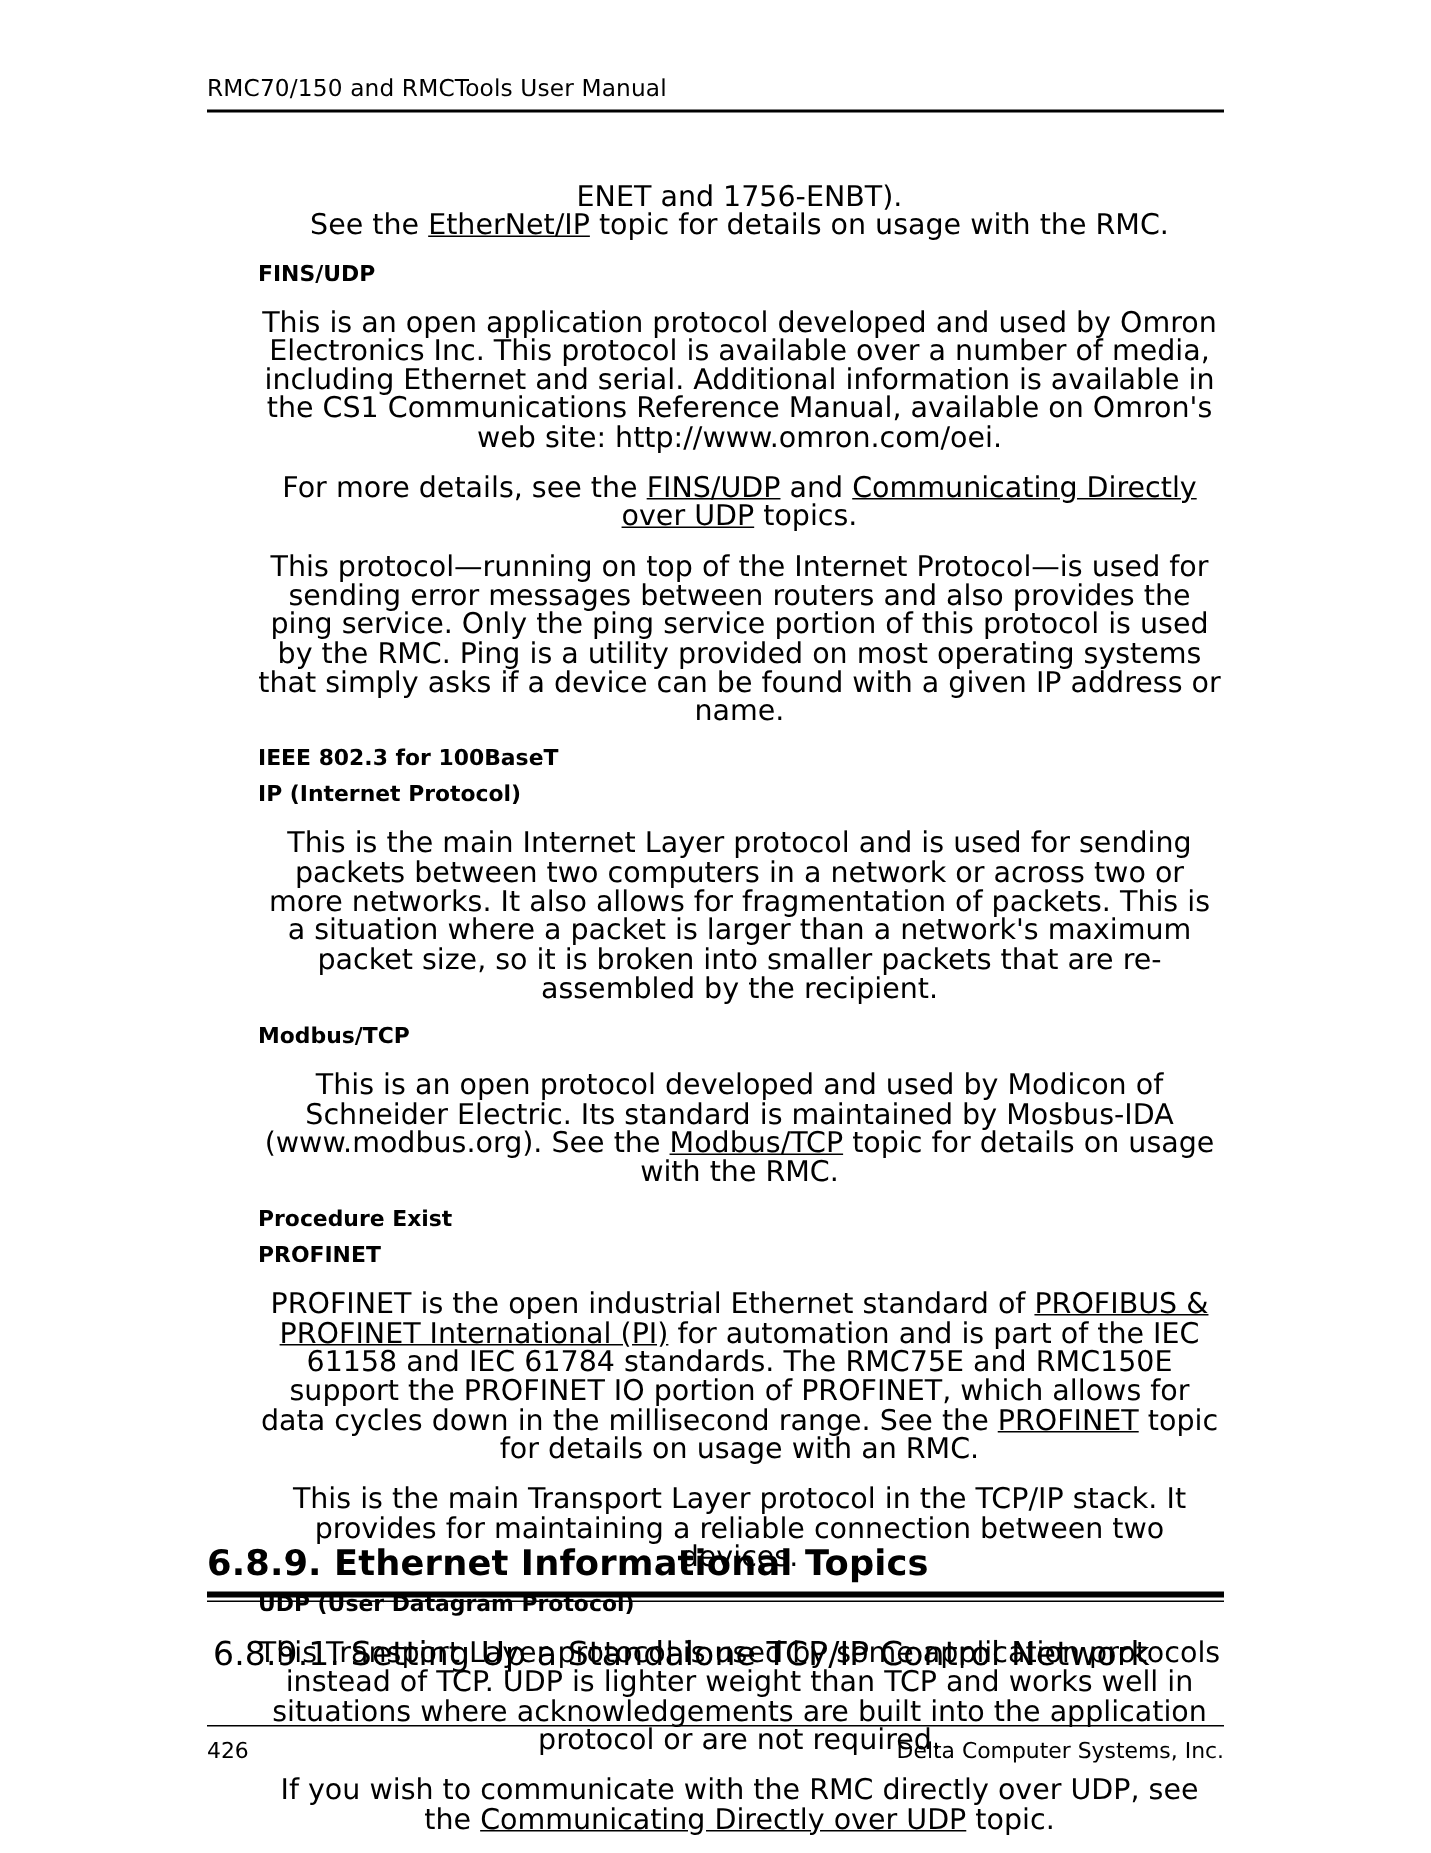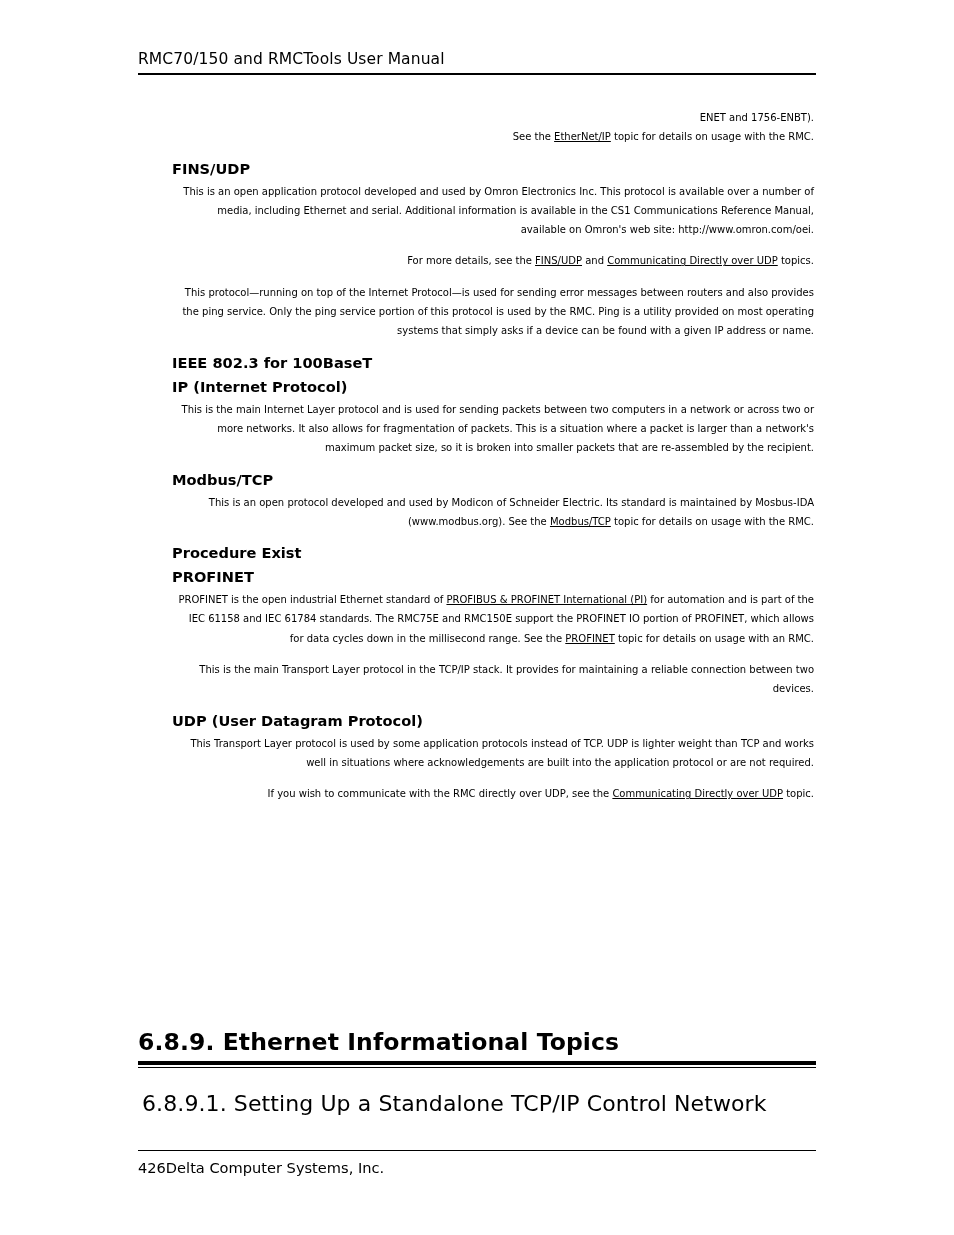--- a/index.html
+++ b/index.html
@@ -47,24 +47,24 @@
 
   
   .content {
     position: absolute;
     left: 172px;
     top: 108px;
     width: 642px;
   }
 
   p.body {
-    margin: 0 0 12px 0;
-    font-size: 10px;
+    margin: 14px 0 12px 0;
+    font-size: 19px;
     line-height: 19.3px;
-    text-align: right;
+    text-align: center;
   }
 
   h3.sub {
     margin: 0 0 4px 0;
     font-size: 14.6px;
     line-height: 19px;
     font-weight: bold;
   }
   h3.sub.spaced {
     margin-top: 5px;
@@ -118,20 +118,21 @@
     top: 1150px;
     width: 678px;
   }
   .footer-rule {
     border-bottom: 1px solid #000;
     width: 678px;
   }
   .footer-row {
     margin-top: 7px;
     display: flex;
+    justify-content: space-between;
     align-items: baseline;
     font-size: 14.6px;
     line-height: 19px;
   }
   .footer-page { white-space: nowrap; }
   .footer-company { white-space: nowrap; }
 </style>
 </head>
 <body>
 

